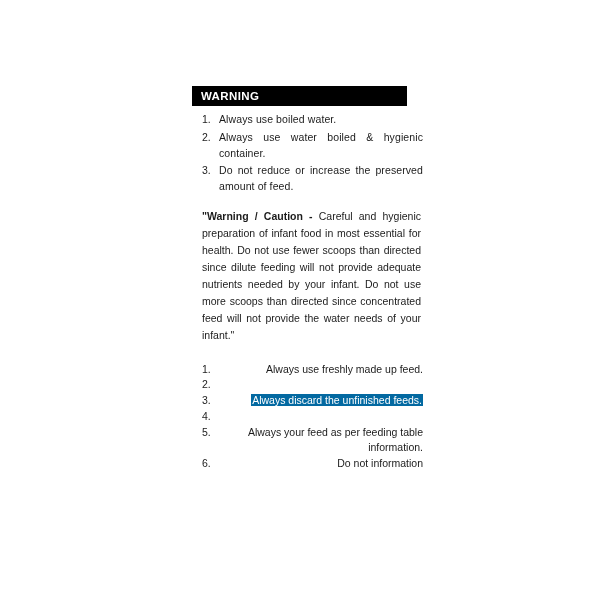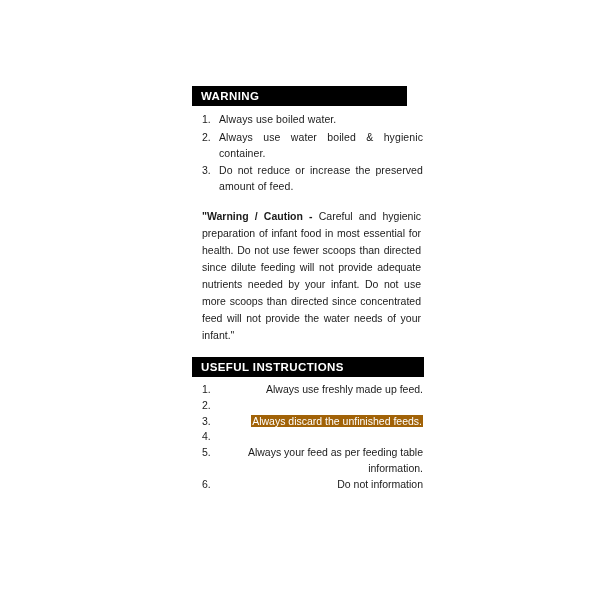--- a/index.html
+++ b/index.html
@@ -83,21 +83,21 @@
     font-weight: bold;
   }
   #useful-wrap {
     margin-top: 13px;
   }
   #useful-list li {
     line-height: 1.5;
     margin-bottom: 0px;
   }
   .highlight {
-    background: #a16207;
+    background: #0369a1;
     color: #ffffff;
     padding: 0 1px;
   }
   #useful-list .txt.tight {
     text-align: right;
   }
 </style>
 </head>
 <body>
 
@@ -119,21 +119,20 @@
       <span class="txt">Do not reduce or increase the preserved amount of feed.</span>
     </li>
   </ul>
 
   <p id="caution-block">
     <span class="lead">"Warning / Caution -</span>
     <span>Careful and hygienic preparation of infant food in most essential for health. Do not use fewer scoops than directed since dilute feeding will not provide adequate nutrients needed by your infant. Do not use more scoops than directed since concentrated feed will not provide the water needs of your infant."</span>
   </p>
 
   <div id="useful-wrap">
-    <div id="useful-header" class="section-header">USEFUL INSTRUCTIONS</div>
 
     <ul id="useful-list" class="num-list">
       <li>
         <span class="num">1.</span>
         <span class="txt tight">Always use freshly made up feed.</span>
       </li>
       <li>
         <span class="num">2.</span>
       </li>
       <li>

